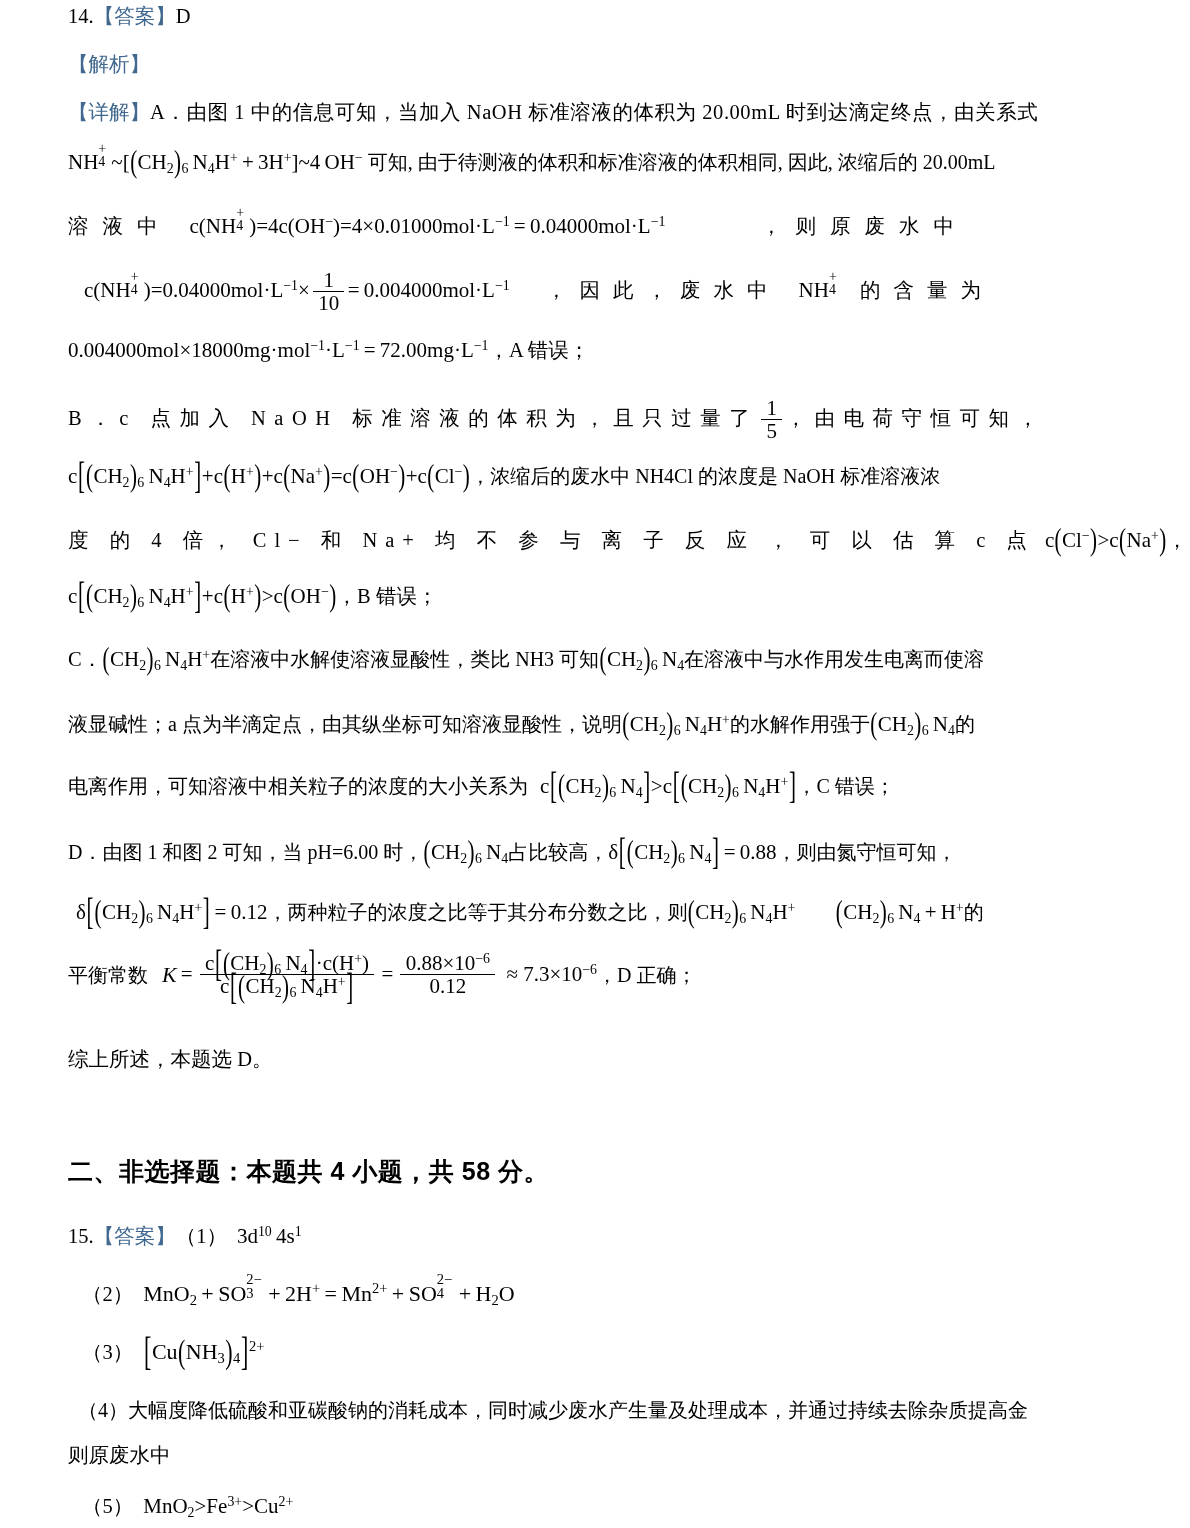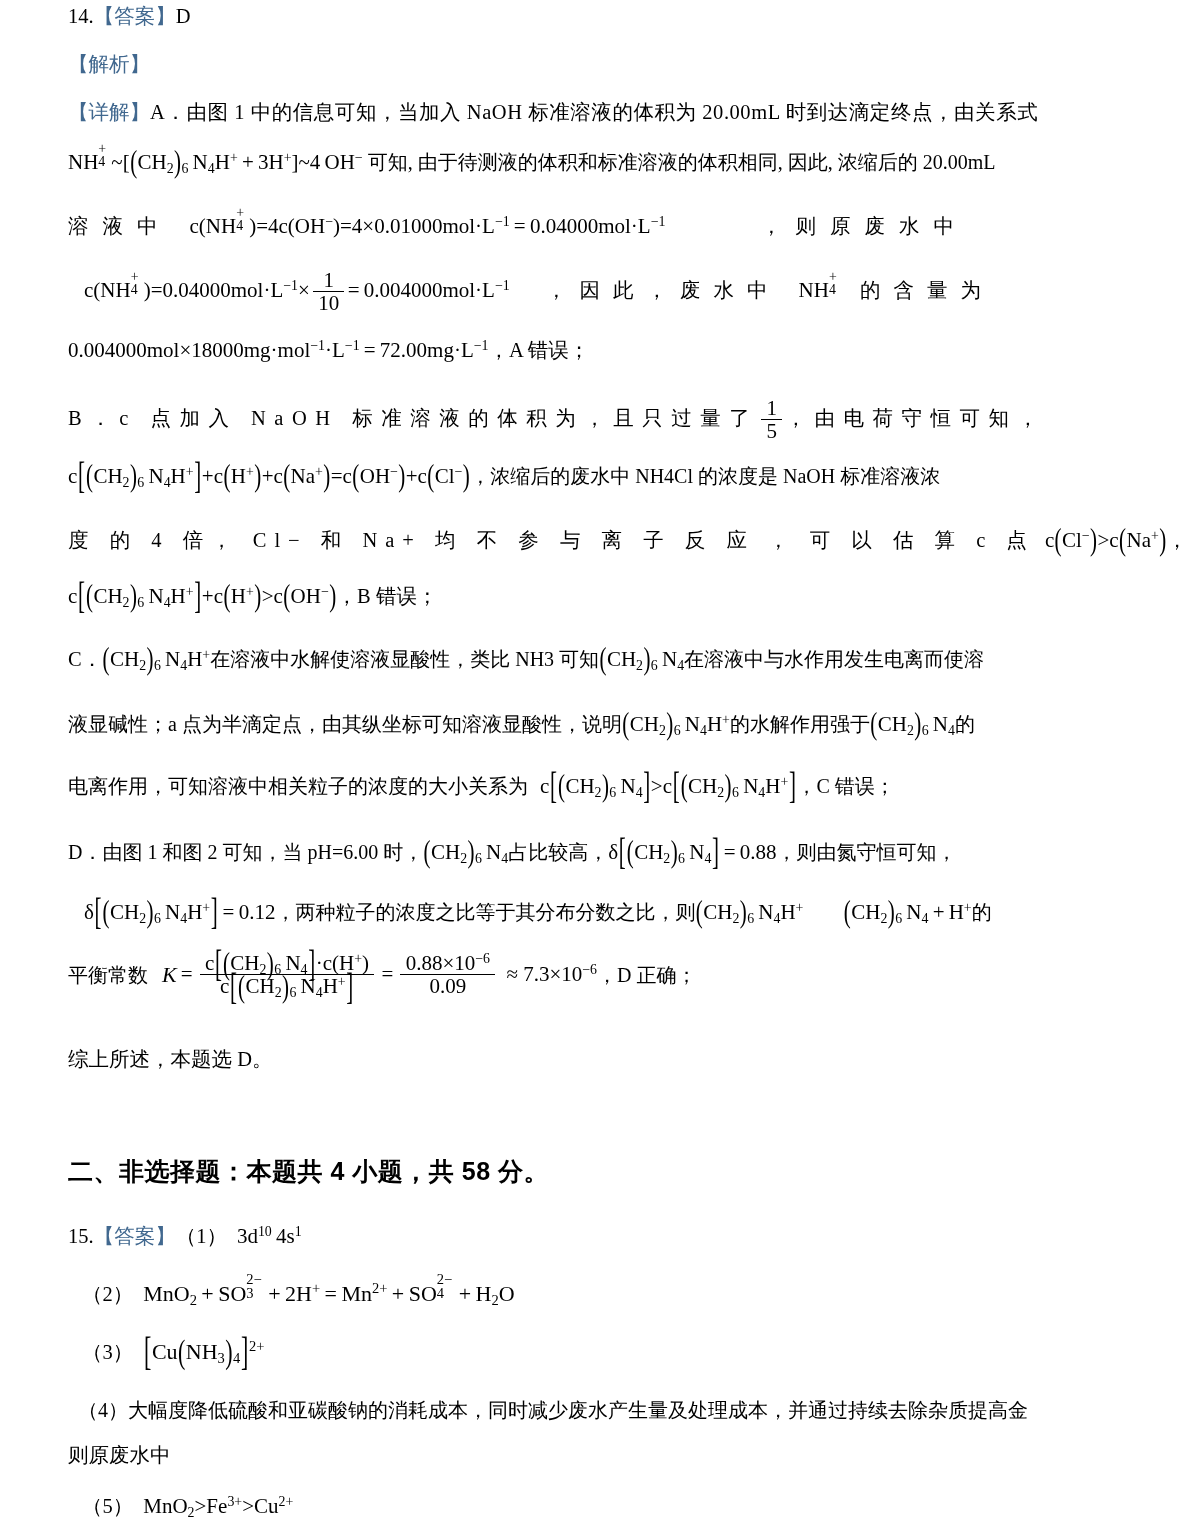--- a/index.html
+++ b/index.html
@@ -169,37 +169,37 @@
     </div>
 
     <div class="abs" style="left:0px; top:772px;">
       <span class="line" style="font-size:20px;">电离作用，可知溶液中相关粒子的浓度的大小关系为</span><span style="display:inline-block;width:12px;"></span><span class="m" style="font-size:21px;" aria-label="c[(CH2)6N4] &gt; c[(CH2)6N4H+]">c<span class="big2">[</span><span class="big">(</span>CH<sub>2</sub><span class="big">)</span><sub>6</sub> N<sub>4</sub><span class="big2">]</span>&gt;c<span class="big2">[</span><span class="big">(</span>CH<sub>2</sub><span class="big">)</span><sub>6</sub> N<sub>4</sub>H<sup>+</sup><span class="big2">]</span></span><span class="line" style="font-size:20px;">，C 错误；</span>
     </div>
 
     <div class="abs" style="left:0px; top:838px;">
       <span class="line" style="font-size:20px;">D．由图 1 和图 2 可知，当 pH=6.00 时，</span><span class="m" style="font-size:21px;" aria-label="(CH2)6N4"><span class="big">(</span>CH<sub>2</sub><span class="big">)</span><sub>6</sub> N<sub>4</sub></span><span class="line" style="font-size:20px;">占比较高，</span><span class="m" style="font-size:21px;" aria-label="delta[(CH2)6N4] = 0.88">δ<span class="big2">[</span><span class="big">(</span>CH<sub>2</sub><span class="big">)</span><sub>6</sub> N<sub>4</sub><span class="big2">]</span> = 0.88</span><span class="line" style="font-size:20px;">，则由氮守恒可知，</span>
     </div>
 
-    <div class="abs" style="left:16px; top:898px;">
+    <div class="abs" style="left:8px; top:898px;">
       <span class="m" style="font-size:21px;" aria-label="delta[(CH2)6N4H+] = 0.12">δ<span class="big2">[</span><span class="big">(</span>CH<sub>2</sub><span class="big">)</span><sub>6</sub> N<sub>4</sub>H<sup>+</sup><span class="big2">]</span> = 0.12</span><span class="line" style="font-size:20px;">，两种粒子的浓度之比等于其分布分数之比，则</span><span class="m" style="font-size:21px;" aria-label="(CH2)6N4H+"><span class="big">(</span>CH<sub>2</sub><span class="big">)</span><sub>6</sub> N<sub>4</sub>H<sup>+</sup></span><span style="display:inline-block;width:40px;"></span><span class="m" style="font-size:21px;" aria-label="(CH2)6N4 + H+"><span class="big">(</span>CH<sub>2</sub><span class="big">)</span><sub>6</sub> N<sub>4</sub> + H<sup>+</sup></span><span class="line" style="font-size:20px;">的</span>
     </div>
 
     <div class="abs" style="left:0px; top:950px; display:flex; align-items:center;">
       <span class="line" style="font-size:20px;">平衡常数</span>
       <span style="display:inline-block;width:14px;"></span>
       <span class="m mi" style="font-size:22px;">K</span>
       <span class="m" style="font-size:21px;padding:0 4px;">=</span>
       <span class="frac" style="font-size:21px; top:0;">
         <span class="num" aria-label="c[(CH2)6N4] x c(H+)">c<span class="big2">[</span><span class="big">(</span>CH<sub>2</sub><span class="big">)</span><sub>6</sub> N<sub>4</sub><span class="big2">]</span>·c(H<sup>+</sup>)</span>
         <span class="den" aria-label="c[(CH2)6N4H+]">c<span class="big2">[</span><span class="big">(</span>CH<sub>2</sub><span class="big">)</span><sub>6</sub> N<sub>4</sub>H<sup>+</sup><span class="big2">]</span></span>
       </span>
       <span class="m" style="font-size:21px;padding:0 4px;">=</span>
       <span class="frac" style="font-size:21px; top:0;">
         <span class="num" aria-label="0.88 x 10^-6">0.88×10<sup>−6</sup></span>
-        <span class="den" aria-label="0.12">0.09</span>
+        <span class="den" aria-label="0.12">0.12</span>
       </span>
       <span class="m" style="font-size:21px;padding-left:8px;" aria-label="approximately 7.3 x 10^-6">≈&nbsp;7.3×10<sup>−6</sup></span>
       <span class="line" style="font-size:20px;">，D 正确；</span>
     </div>
 
     <div class="abs line" style="left:0px; top:1047px; font-size:20.5px;">综上所述，本题选 D。</div>
 
     <div class="abs h-section" style="left:0px; top:1153px;">二、非选择题：本题共 4 小题，共 58 分。</div>
 
     <div class="abs" style="left:0px; top:1222px;">

